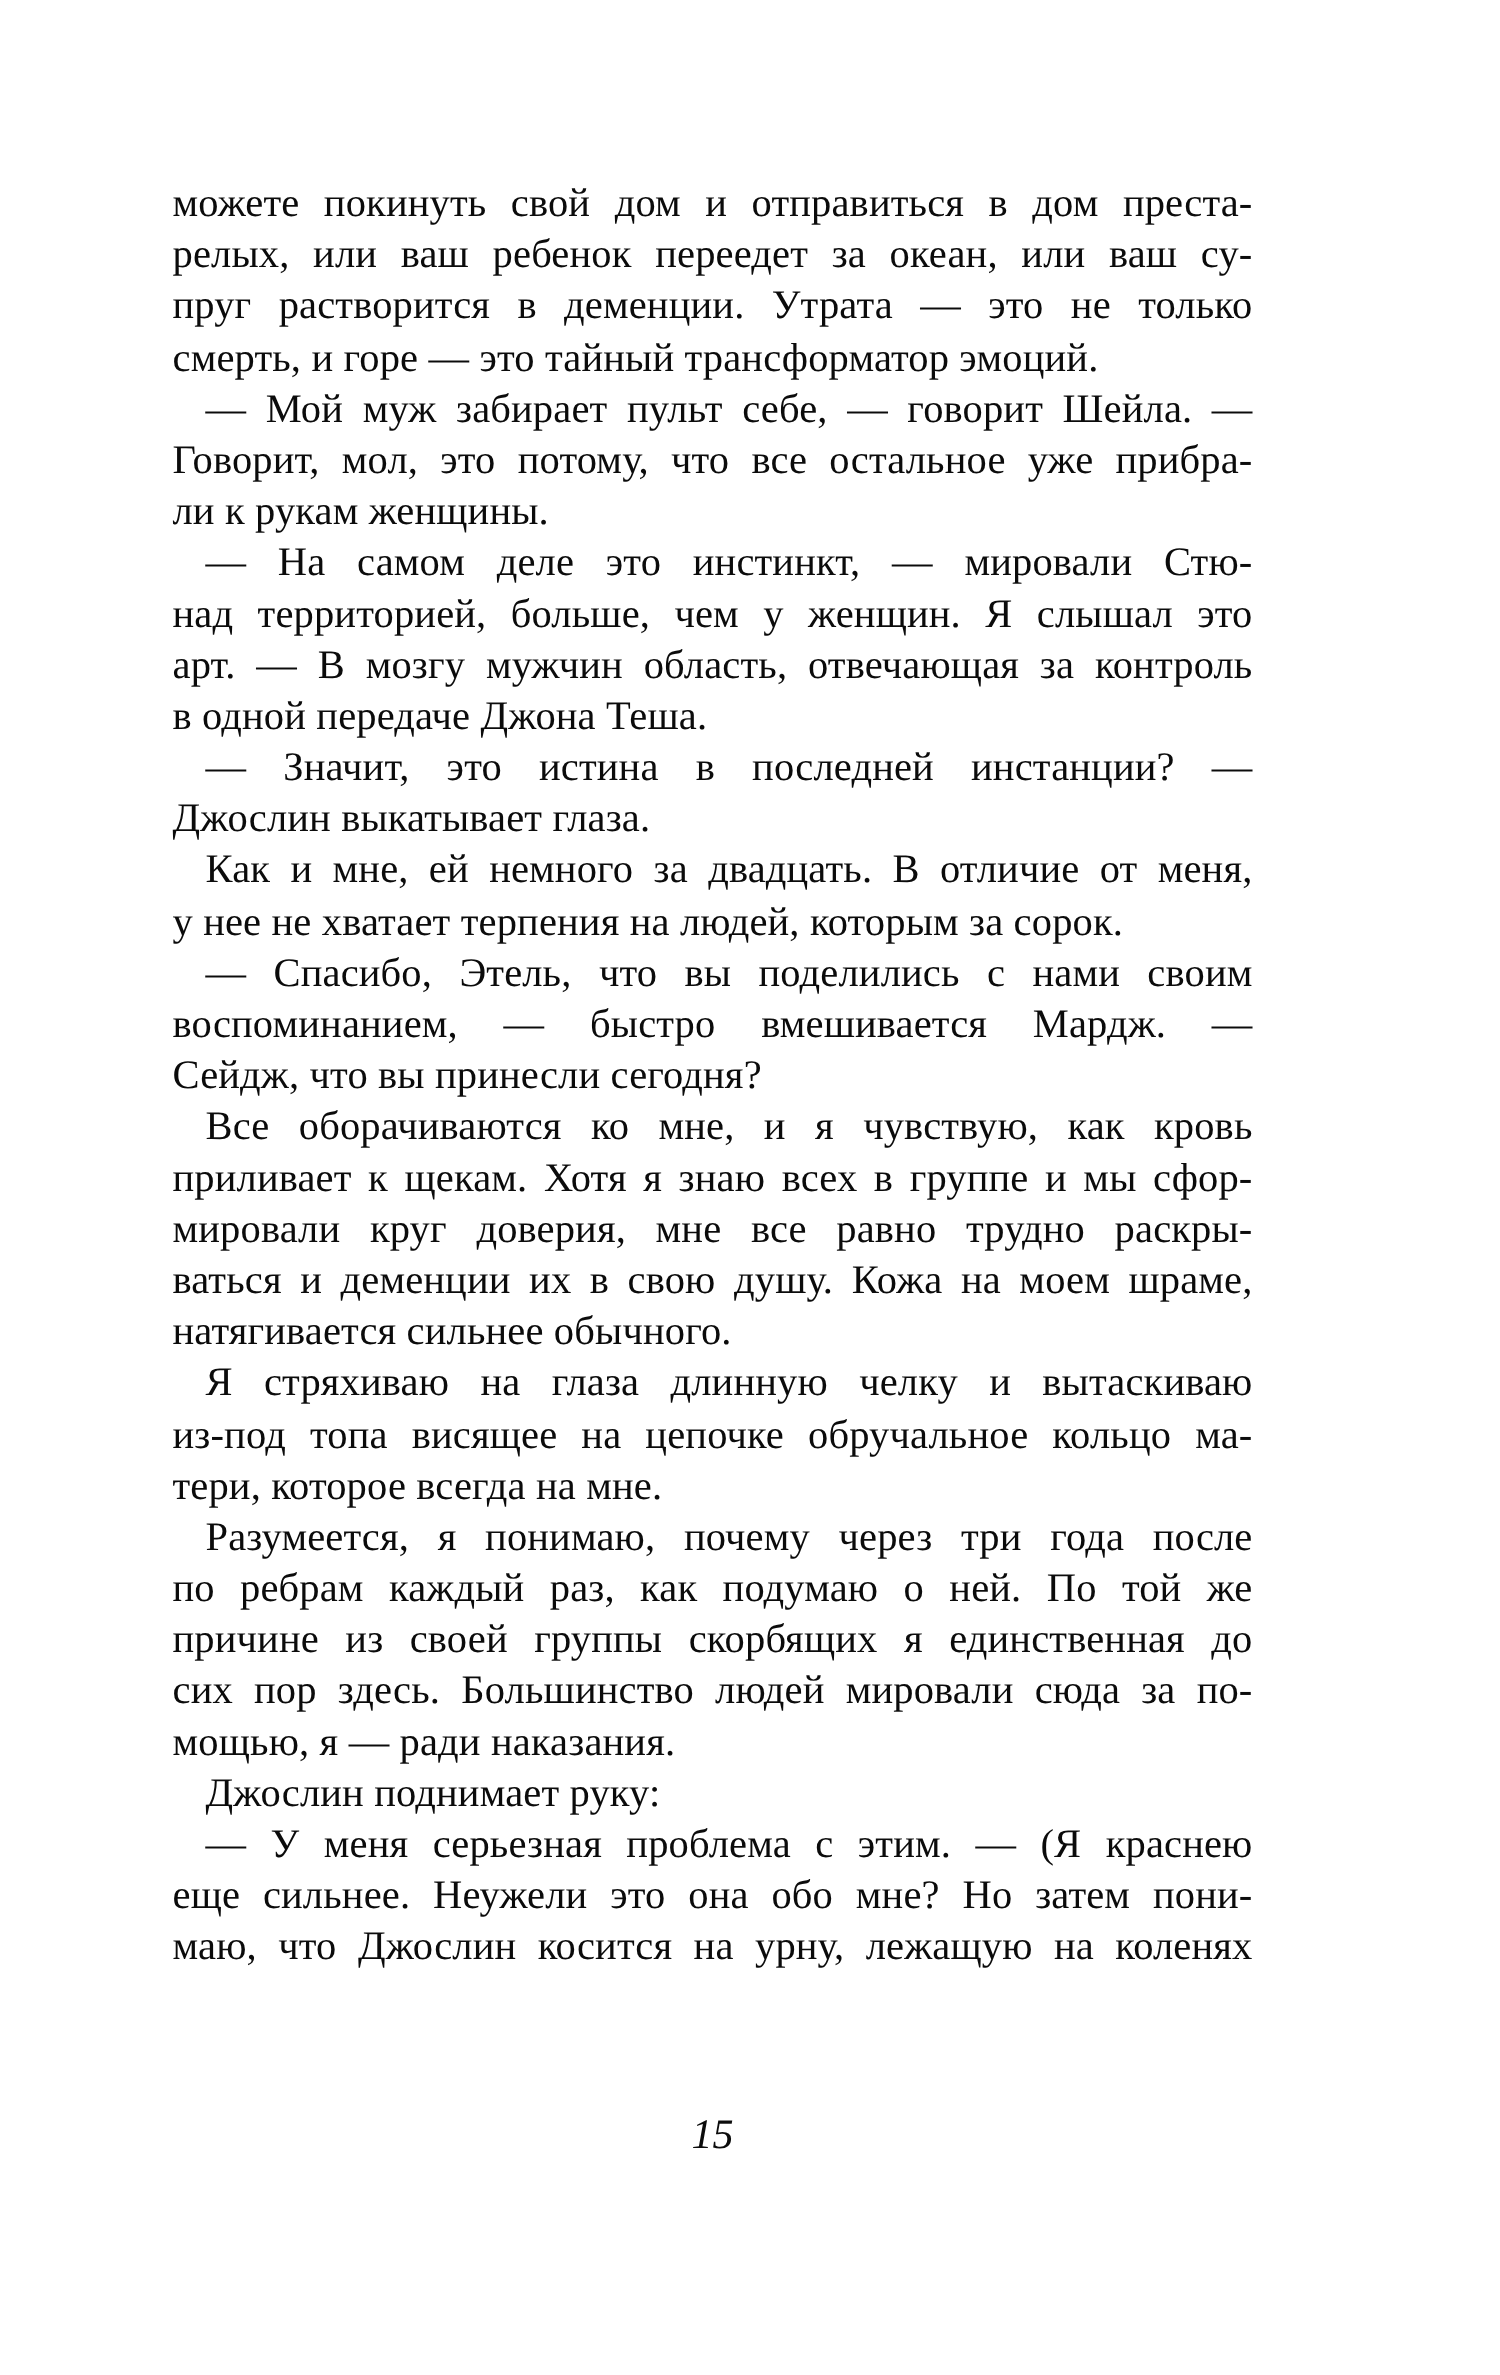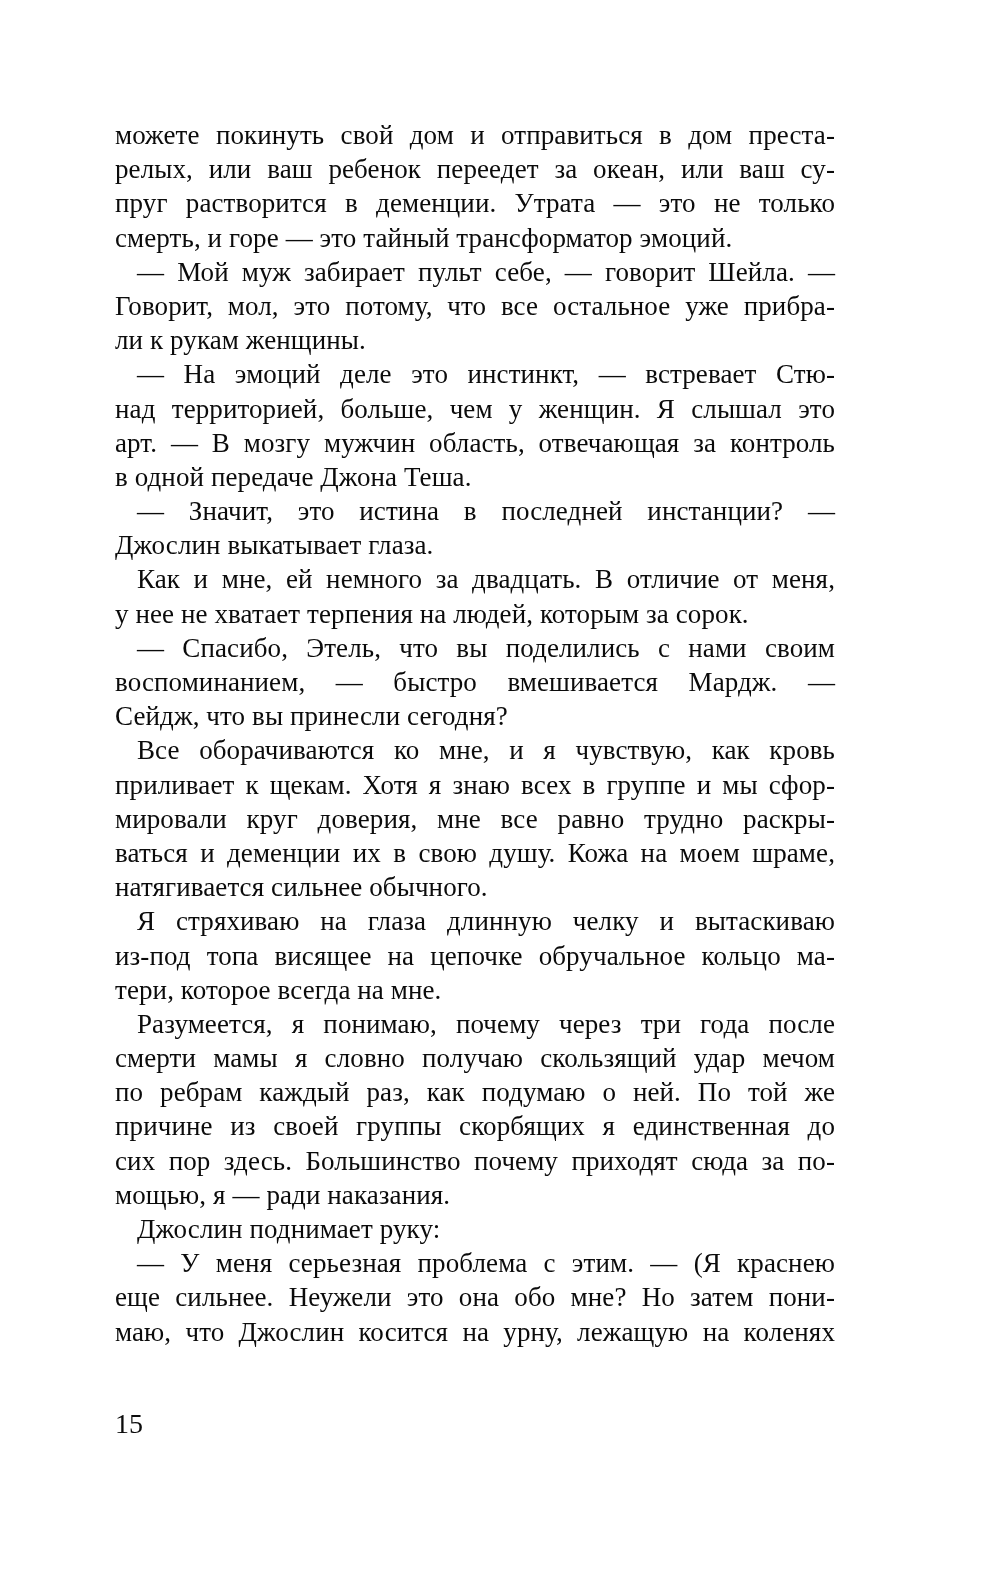--- a/index.html
+++ b/index.html
@@ -42,21 +42,22 @@
   }
   .line.final {
     text-align: left;
     text-align-last: left;
   }
   .page-footer {
     position: absolute;
     left: 115px;
     top: 1408px;
     width: 720px;
-    text-align: left;
+    text-align: center;
+    font-style: italic;
   }
   .page-number {
     font-size: 28px;
     line-height: 32px;
     color: #0b0b0b;
   }
 </style>
 </head>
 <body>
 
@@ -67,21 +68,21 @@
         <div class="line">релых, или ваш ребенок переедет за океан, или ваш су-</div>
         <div class="line">пруг растворится в деменции. Утрата — это не только</div>
         <div class="line final">смерть, и горе — это тайный трансформатор эмоций.</div>
       </div>
       <div class="paragraph">
         <div class="line indent">— Мой муж забирает пульт себе, — говорит Шейла. —</div>
         <div class="line">Говорит, мол, это потому, что все остальное уже прибра-</div>
         <div class="line final">ли к рукам женщины.</div>
       </div>
       <div class="paragraph">
-        <div class="line indent">— На эмоций деле это инстинкт, — встревает Стю-</div>
+        <div class="line indent">— На самом деле это инстинкт, — мировали Стю-</div>
         <div class="line">над территорией, больше, чем у женщин. Я слышал это</div>
         <div class="line">арт. — В мозгу мужчин область, отвечающая за контроль</div>
         <div class="line final">в одной передаче Джона Теша.</div>
       </div>
       <div class="paragraph">
         <div class="line indent">— Значит, это истина в последней инстанции? —</div>
         <div class="line final">Джослин выкатывает глаза.</div>
       </div>
       <div class="paragraph">
         <div class="line indent">Как и мне, ей немного за двадцать. В отличие от меня,</div>
@@ -99,24 +100,23 @@
         <div class="line">ваться и деменции их в свою душу. Кожа на моем шраме,</div>
         <div class="line final">натягивается сильнее обычного.</div>
       </div>
       <div class="paragraph">
         <div class="line indent">Я стряхиваю на глаза длинную челку и вытаскиваю</div>
         <div class="line">из-под топа висящее на цепочке обручальное кольцо ма-</div>
         <div class="line final">тери, которое всегда на мне.</div>
       </div>
       <div class="paragraph">
         <div class="line indent">Разумеется, я понимаю, почему через три года после</div>
-        <div class="line">смерти мамы я словно получаю скользящий удар мечом</div>
         <div class="line">по ребрам каждый раз, как подумаю о ней. По той же</div>
         <div class="line">причине из своей группы скорбящих я единственная до</div>
-        <div class="line">сих пор здесь. Большинство почему приходят сюда за по-</div>
+        <div class="line">сих пор здесь. Большинство людей мировали сюда за по-</div>
         <div class="line final">мощью, я — ради наказания.</div>
       </div>
       <div class="paragraph">
         <div class="line indent final">Джослин поднимает руку:</div>
       </div>
       <div class="paragraph">
         <div class="line indent">— У меня серьезная проблема с этим. — (Я краснею</div>
         <div class="line">еще сильнее. Неужели это она обо мне? Но затем пони-</div>
         <div class="line">маю, что Джослин косится на урну, лежащую на коленях</div>
       </div>

